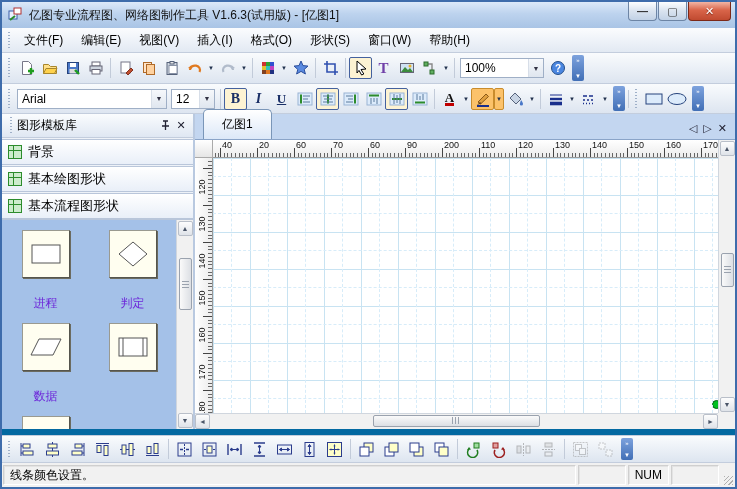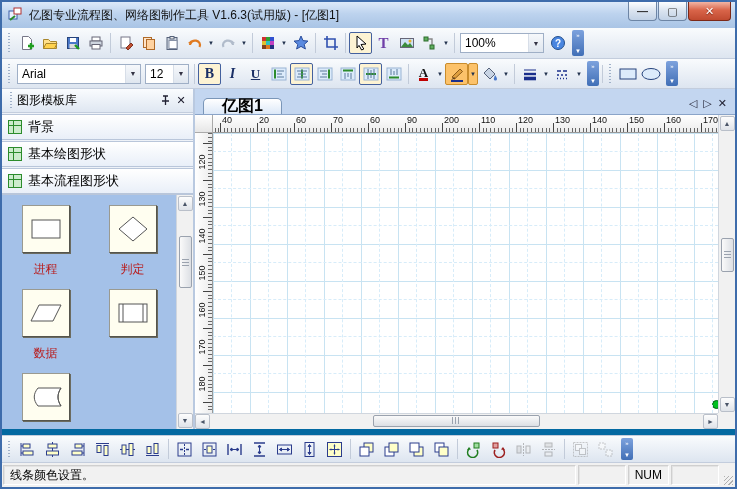--- a/index.html
+++ b/index.html
@@ -57,36 +57,36 @@
   .group{height:26px;flex:0 0 26px;display:flex;align-items:center;gap:6px;padding:0 6px;font-size:13px;
     background:linear-gradient(#ffffff,#e9eff8);border:1px solid #b9c6da;border-width:1px 0;margin-top:1px;}
   .gicon{width:14px;height:14px;flex:0 0 14px;background:#cdeccd;border:1px solid #2c8c2c;
     background-image:linear-gradient(#2c8c2c 0 0),linear-gradient(#2c8c2c 0 0);background-size:1px 100%,100% 1px;background-position:4px 0,0 4px;background-repeat:no-repeat;}
   .gallery-wrap{flex:1;display:flex;min-height:0;border-top:1px solid #b9c6da;}
   .gallery{flex:1;background:#a4c1e8;overflow:hidden;display:grid;grid-template-columns:1fr 1fr;
     align-content:start;justify-items:center;padding-top:10px;row-gap:12px;}
   .shape-cell{display:flex;flex-direction:column;align-items:center;width:84px;}
   .tile{width:48px;height:48px;background:#fffef0;border:1px solid #9a9a90;border-right-color:#55554d;border-bottom-color:#55554d;
     box-shadow:1px 1px 0 #6b6b60;display:flex;align-items:center;justify-content:center;}
-  .shape-label{font-size:12px;color:#b91c1c;margin-top:9px;text-align:right;line-height:15px;min-height:4px;}
+  .shape-label{font-size:12px;color:#6d28d9;margin-top:18px;text-align:right;line-height:15px;min-height:4px;}
   
   .vscroll{width:17px;flex:0 0 17px;background:#f1f1f1;border-left:1px solid #d0d6de;display:flex;flex-direction:column;align-items:center;}
   .sbtn{width:15px;height:15px;flex:0 0 15px;display:flex;align-items:center;justify-content:center;font-size:7px;color:#4a5568;
     background:linear-gradient(#fdfdfd,#dfe3e9);border:1px solid #b9bfc9;border-radius:2px;margin:1px 0;}
   .strack{flex:1;width:15px;position:relative;}
   .sthumb{position:absolute;left:1px;width:13px;background:linear-gradient(90deg,#fafafa,#dcdfe4);border:1px solid #9aa2ae;border-radius:2px;
     display:flex;align-items:center;justify-content:center;}
   .sthumb .ridges{width:7px;height:7px;background:repeating-linear-gradient(#9aa2ae 0 1px,transparent 1px 3px);}
   .hscroll{height:16px;background:#f1f1f1;border-top:1px solid #d0d6de;display:flex;align-items:center;}
   .hthumb{height:12px;background:linear-gradient(#fafafa,#dcdfe4);border:1px solid #9aa2ae;border-radius:2px;display:flex;align-items:center;justify-content:center;}
   .hthumb .ridges{width:9px;height:7px;background:repeating-linear-gradient(90deg,#9aa2ae 0 1px,transparent 1px 3px);}
   
   .doc{flex:1;display:grid;grid-template-columns:18px 1fr 17px;grid-template-rows:26px 18px 1fr 16px;min-width:0;background:#fff;}
   .tabbar{grid-column:1/4;background:#c3d6f0;border-bottom:1px solid #8aa4c8;display:flex;align-items:flex-end;padding:3px 4px 0 8px;}
-  .tab{height:16px;padding:0 18px;display:flex;align-items:center;font-size:16px;font-weight:bold;
+  .tab{height:30px;padding:0 18px;display:flex;align-items:center;font-size:12px;font-weight:normal;
     background:linear-gradient(#ffffff,#dce8f8);border:1px solid #7a96b8;border-bottom:none;border-radius:5px 5px 0 0;}
   .tabnav{margin-left:auto;display:flex;align-items:center;gap:6px;font-size:11px;color:#223;padding:0 4px 4px 0;}
   .tabnav span{cursor:default;}
   .corner{background:linear-gradient(#fff,#e6e6e6);border-right:1px solid #aaa;border-bottom:1px solid #aaa;}
   .hruler{position:relative;background:linear-gradient(#ffffff,#ececec);border-bottom:1px solid #999;overflow:hidden;
     background-image:repeating-linear-gradient(90deg,#444 0 1px,transparent 1px 37px),repeating-linear-gradient(90deg,#666 0 1px,transparent 1px 3.7px),linear-gradient(#ffffff,#ececec);
     background-size:auto 9px,auto 4px,auto 100%;background-position:7px bottom,7px bottom,0 0;background-repeat:repeat-x,repeat-x,no-repeat;}
   .hruler .nums{position:absolute;top:0;left:7px;display:flex;}
   .hruler .nums span{width:37px;font-size:9px;color:#111;padding-left:2px;line-height:10px;}
   .vruler{position:relative;background:linear-gradient(90deg,#ffffff,#ececec);border-right:1px solid #999;overflow:hidden;
@@ -125,20 +125,31 @@
         </svg>
     </span>
     <span class="title">亿图专业流程图、网络图制作工具 V1.6.3(试用版) - [亿图1]</span>
     <span class="winbtns">
       <span class="winbtn">—</span>
       <span class="winbtn">▢</span>
       <span class="winbtn close">✕</span>
     </span>
   </div>
 
+  <div class="menubar">
+    <span class="grip"></span>
+    <span class="menuitem">文件(F)</span>
+    <span class="menuitem">编辑(E)</span>
+    <span class="menuitem">视图(V)</span>
+    <span class="menuitem">插入(I)</span>
+    <span class="menuitem">格式(O)</span>
+    <span class="menuitem">形状(S)</span>
+    <span class="menuitem">窗口(W)</span>
+    <span class="menuitem">帮助(H)</span>
+  </div>
 
   <div class="toolbar tb1">
     <span class="grip"></span>
     <span class="tbtn">
         <span>
           <svg width="16" height="16">
             <path d="M3.5 1.5h6l3 3v10h-9z" fill="#fff" stroke="#778"></path>
             <path d="M9 11h6M12 8v6" stroke="#1f9d1f" stroke-width="2.4"></path>
           </svg>
         </span>
@@ -290,21 +301,21 @@
         </span>
       </span>
     <span class="overflow">
         <span>»</span>
         <span>▼</span>
       </span>
   </div>
 
   <div class="toolbar tb2">
     <span class="grip"></span>
-    <span class="combo" style="width:124px">
+    <span class="combo" style="width:150px">
       <span class="val">Arial</span>
       <span class="carr">▼</span>
     </span>
     <span class="combo" style="width:44px">
       <span class="val">12</span>
       <span class="carr">▼</span>
     </span>
     <span class="sep"></span>
     <span class="tbtn active">
         <span class="glyphB">B</span>

